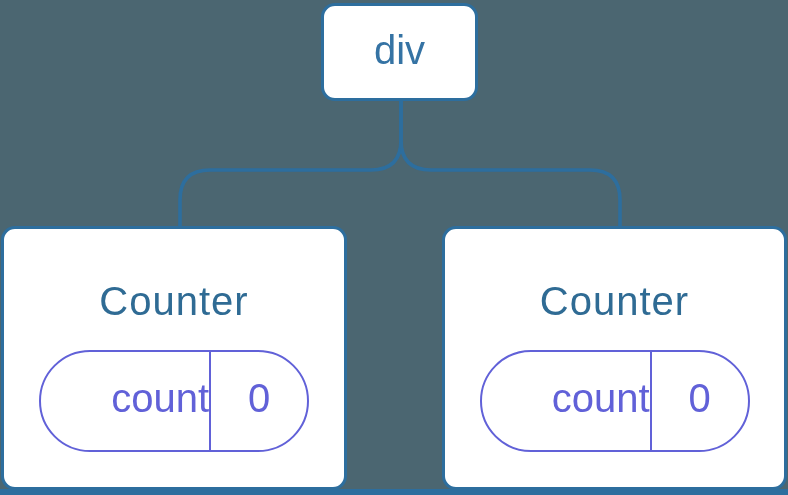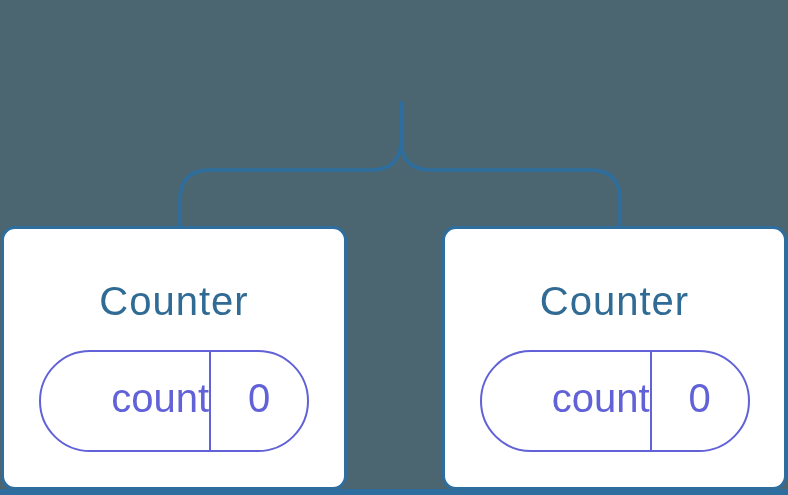--- a/index.html
+++ b/index.html
@@ -89,20 +89,23 @@
 </head>
 <body>
 
 <div class="stage">
 
   <svg class="connector-svg" viewBox="0 0 788 495" xmlns="http://www.w3.org/2000/svg">
     <path d="M401,101 L401,140 Q401,170 371,170 L210,170 Q180,170 180,200 L180,226"></path>
     <path d="M401,101 L401,140 Q401,170 431,170 L590,170 Q620,170 620,200 L620,226"></path>
   </svg>
 
+  <div class="node root-node">
+    <span class="root-label">div</span>
+  </div>
 
   <div class="node card card-left">
     <div class="card-title">Counter</div>
     <div class="state-pill">
       <div class="state-name-cell">
         <span class="state-text">count</span>
       </div>
       <div class="state-value-cell">
         <span class="state-text">0</span>
       </div>

